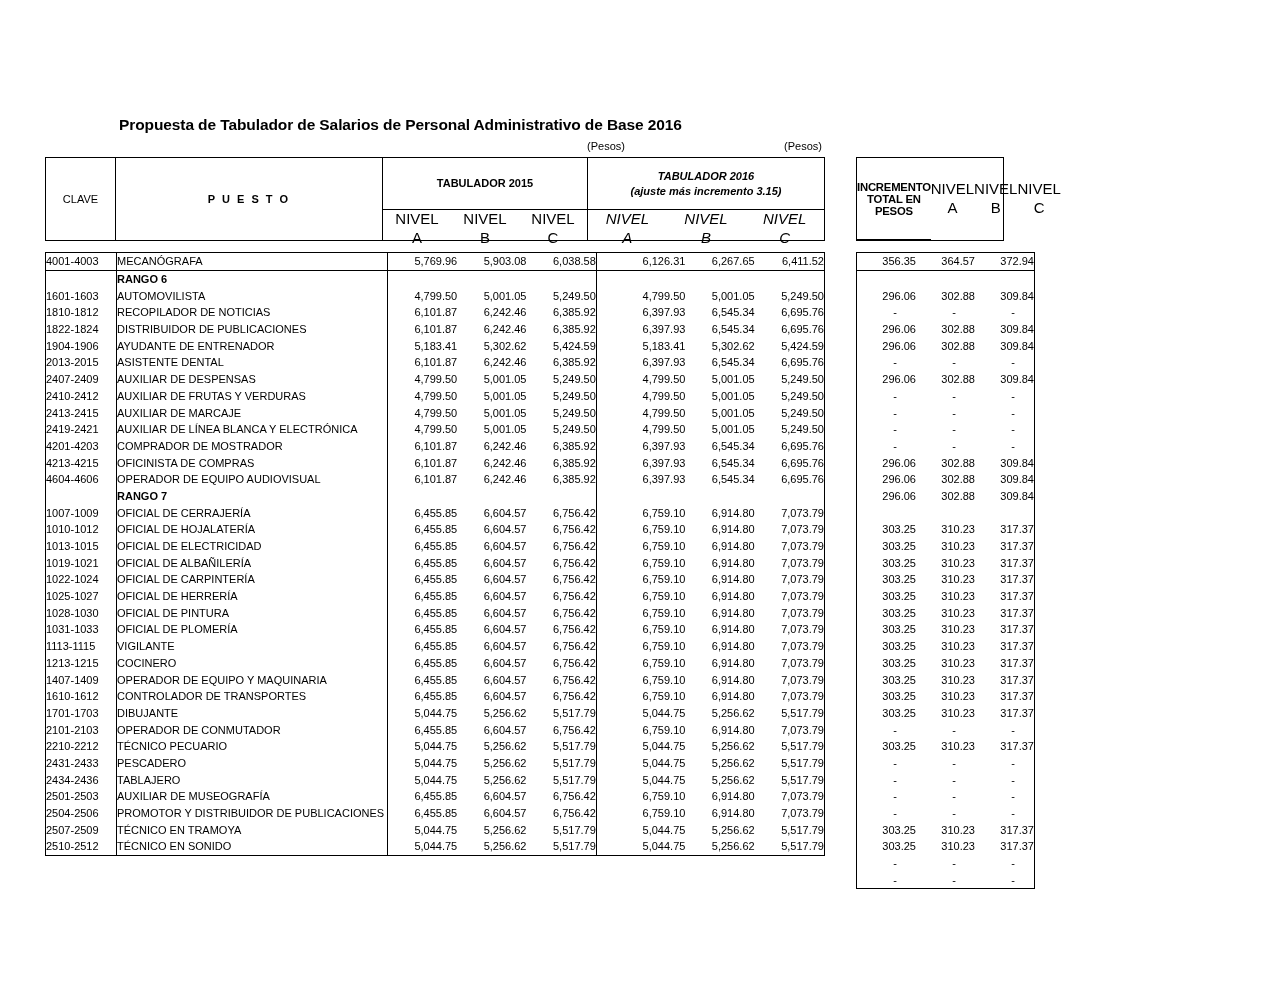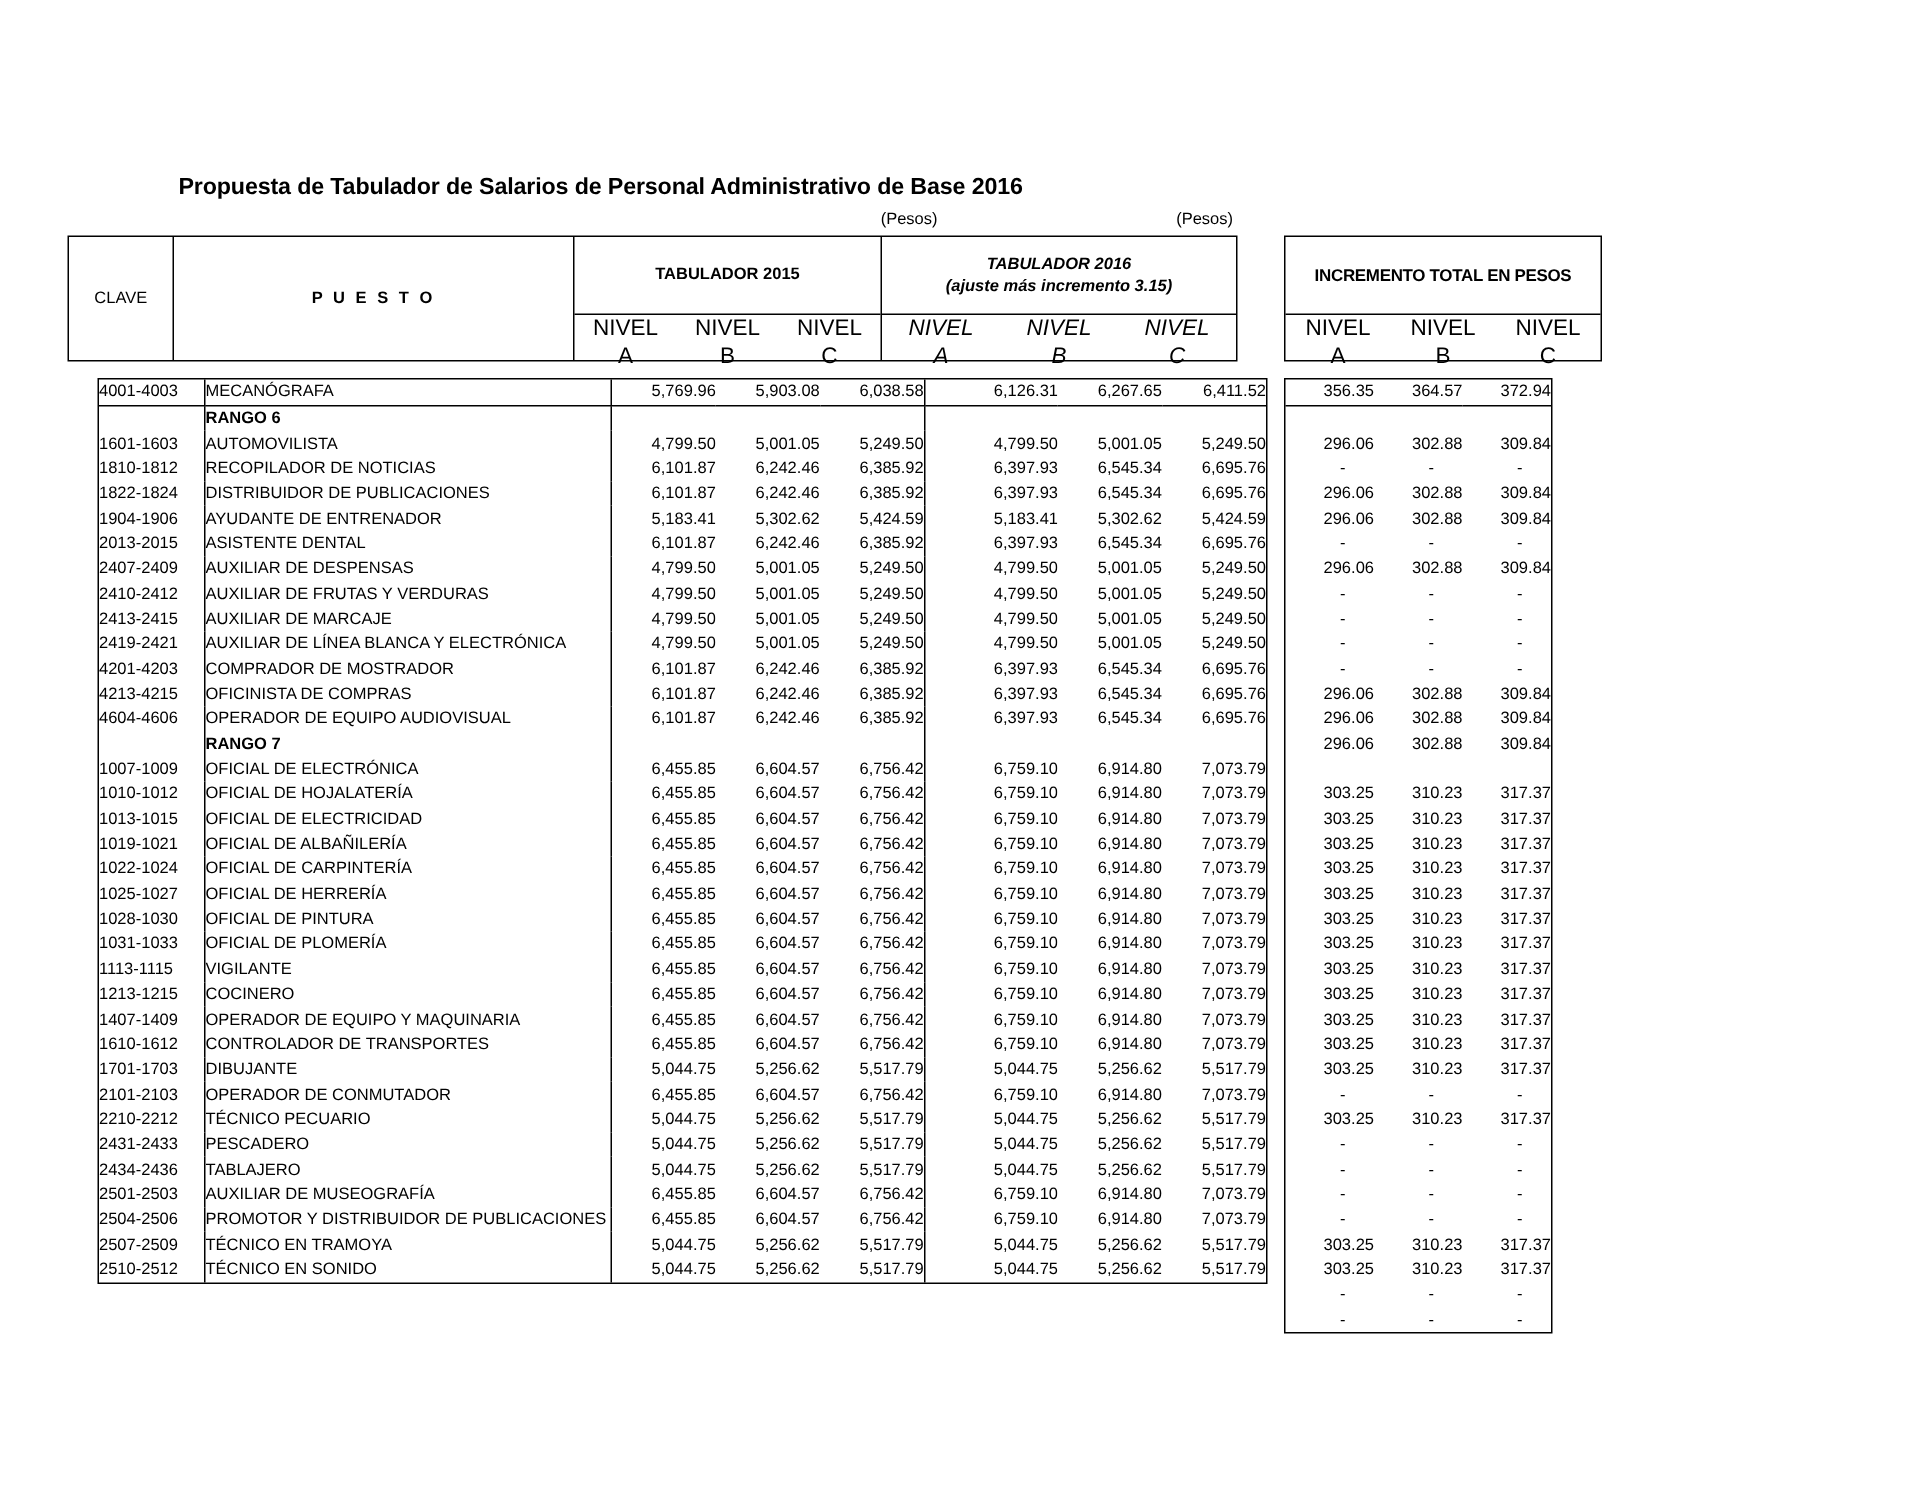--- a/index.html
+++ b/index.html
@@ -101,26 +101,26 @@
     justify-content: center;
     font-size: 15px;
     line-height: 1.25;
   }
 
   
   .inc-wrap {
     position: absolute;
     left: 856px;
     top: 157px;
-    width: 212px;
+    width: 148px;
     height: 84px;
     border: 1.4px solid #000;
     box-sizing: border-box;
     display: flex;
-    flex-direction: column;
+    flex-direction: row;
   }
   .inc-title {
     flex: 0 0 51px;
     display: flex;
     align-items: center;
     justify-content: center;
     font-size: 11.3px;
     font-weight: bold;
     border-bottom: 1.4px solid #000;
     text-align: center;
@@ -129,21 +129,20 @@
 
   
   .body-wrap {
     position: absolute;
     left: 45px;
     top: 252px;
     width: 780px;
     border: 1.4px solid #000;
     border-top: 1.4px solid #000;
     box-sizing: border-box;
-    margin-left: 20px;
   }
   .inc-body-wrap {
     position: absolute;
     left: 856px;
     top: 252px;
     width: 179px;
     border: 1.4px solid #000;
     box-sizing: border-box;
   }
   table.grid {
@@ -420,21 +419,21 @@
             <td class="c-puesto rango">RANGO 7</td>
             <td class="c-num"></td>
             <td class="c-num"></td>
             <td class="c-num sep"></td>
             <td class="c-num first2016"></td>
             <td class="c-num"></td>
             <td class="c-num"></td>
           </tr>
           <tr>
             <td class="c-clave">1007-1009</td>
-            <td class="c-puesto">OFICIAL DE ELECTRÓNICA</td>
+            <td class="c-puesto">OFICIAL DE CERRAJERÍA</td>
             <td class="c-num">6,455.85</td>
             <td class="c-num">6,604.57</td>
             <td class="c-num sep">6,756.42</td>
             <td class="c-num first2016">6,759.10</td>
             <td class="c-num">6,914.80</td>
             <td class="c-num">7,073.79</td>
           </tr>
           <tr>
             <td class="c-clave">1010-1012</td>
             <td class="c-puesto">OFICIAL DE HOJALATERÍA</td>

